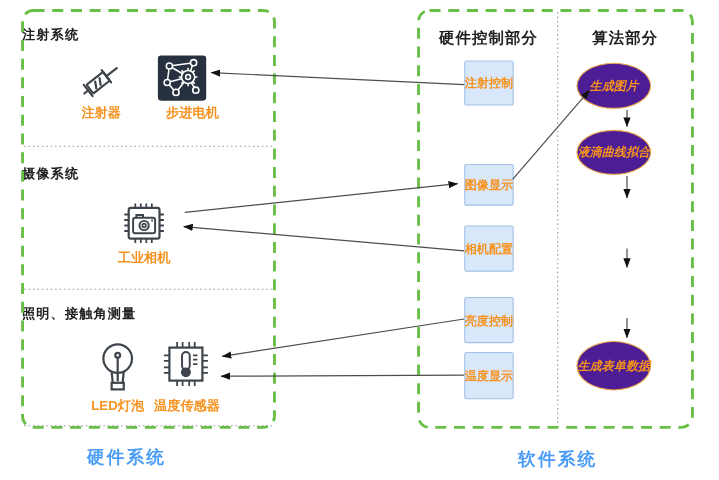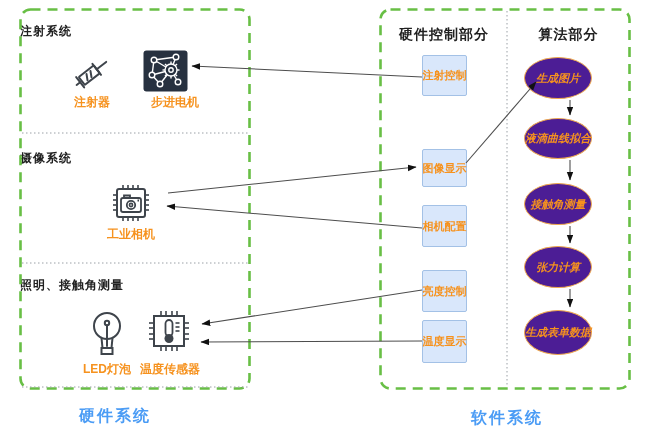--- a/index.html
+++ b/index.html
@@ -175,22 +175,20 @@
   <div class="abs col-header" style="left:507px;top:26px;width:123px;">算法部分</div>
 
   <div class="abs ctl-node" style="top:55px;height:41px;">注射控制</div>
   <div class="abs ctl-node" style="top:149px;height:38px;">图像显示</div>
   <div class="abs ctl-node" style="top:205px;height:42px;">相机配置</div>
   <div class="abs ctl-node" style="top:270px;height:42px;">亮度控制</div>
   <div class="abs ctl-node" style="top:320px;height:43px;">温度显示</div>
 
   <div class="abs algo-node" style="top:57px;height:42px;">生成图片</div>
   <div class="abs algo-node" style="top:118px;height:41px;">液滴曲线拟合</div>
-  <div class="abs algo-node" style="top:183px;height:42px;">接触角测量</div>
-  <div class="abs algo-node" style="top:246px;height:42px;">张力计算</div>
   <div class="abs algo-node" style="top:310px;height:45px;">生成表单数据</div>
 
   <div class="abs footer-label" style="left:447px;top:408px;">软件系统</div>
 
   <svg id="wires" width="654" height="436" viewBox="0 0 654 436">
     <defs>
       <marker id="ah" markerWidth="9" markerHeight="8" refX="7.5" refY="3" orient="auto">
         <path d="M0,0 L8,3 L0,6 z" fill="#111111"></path>
       </marker>
     </defs>

